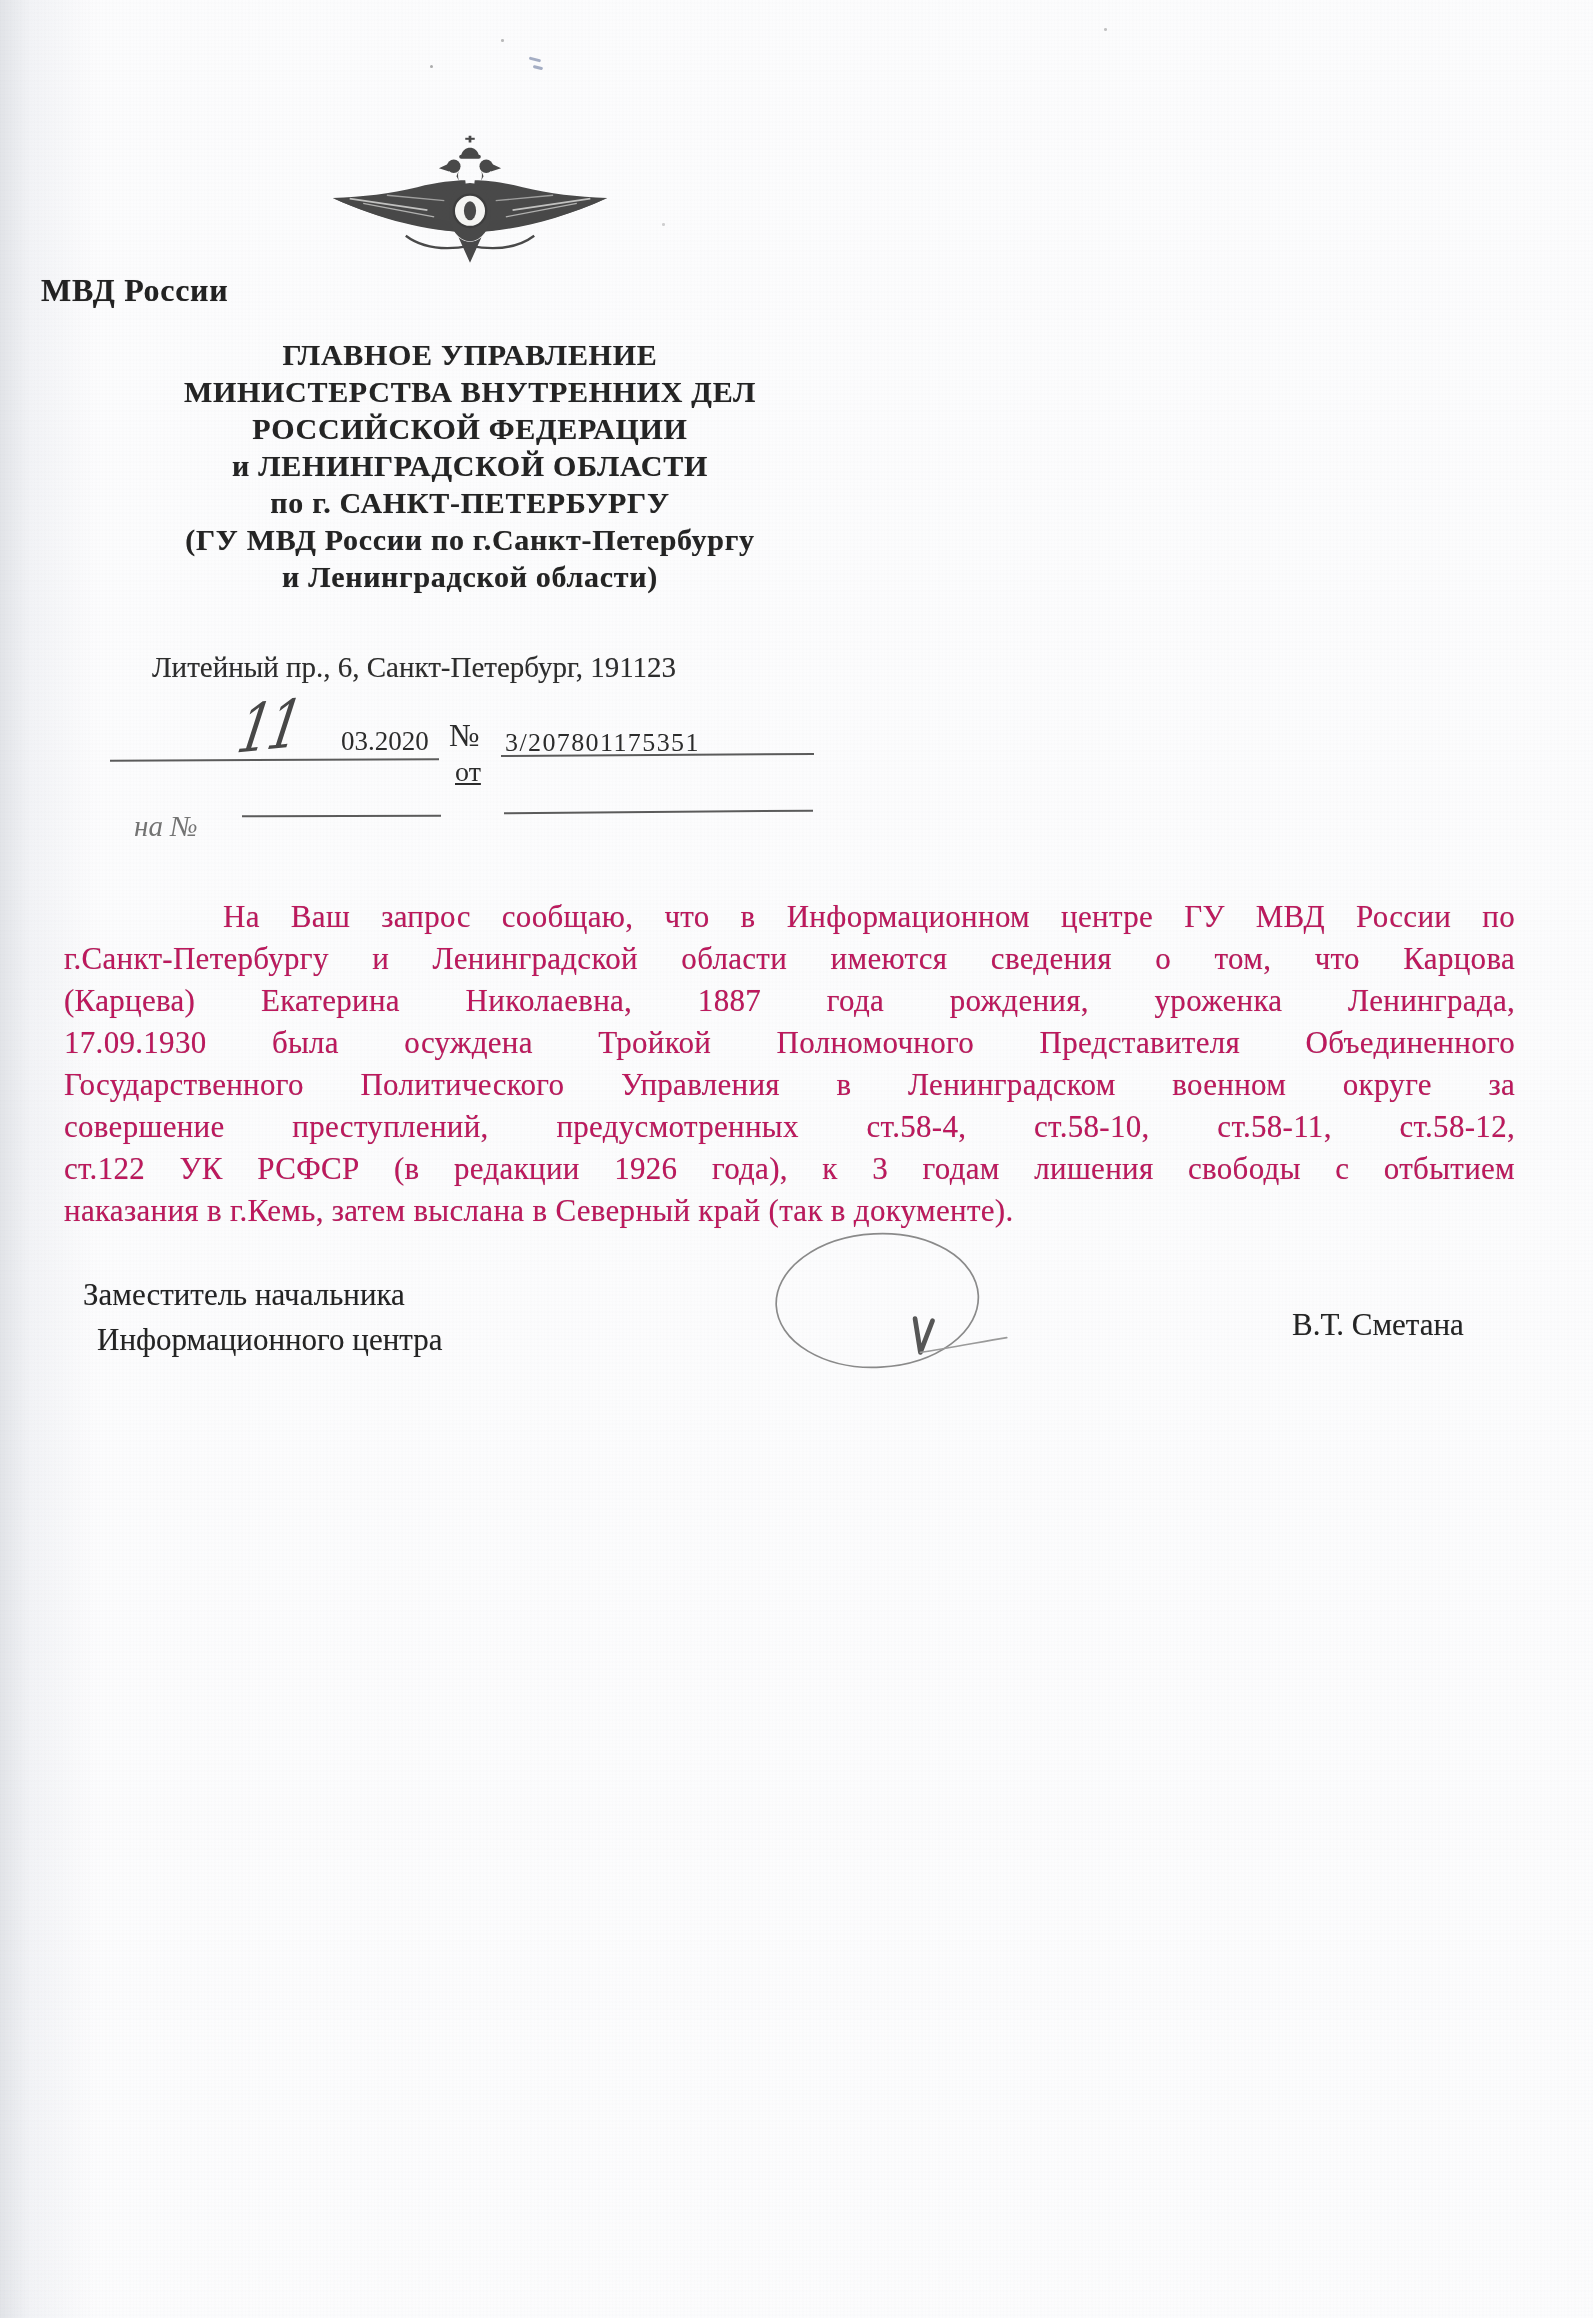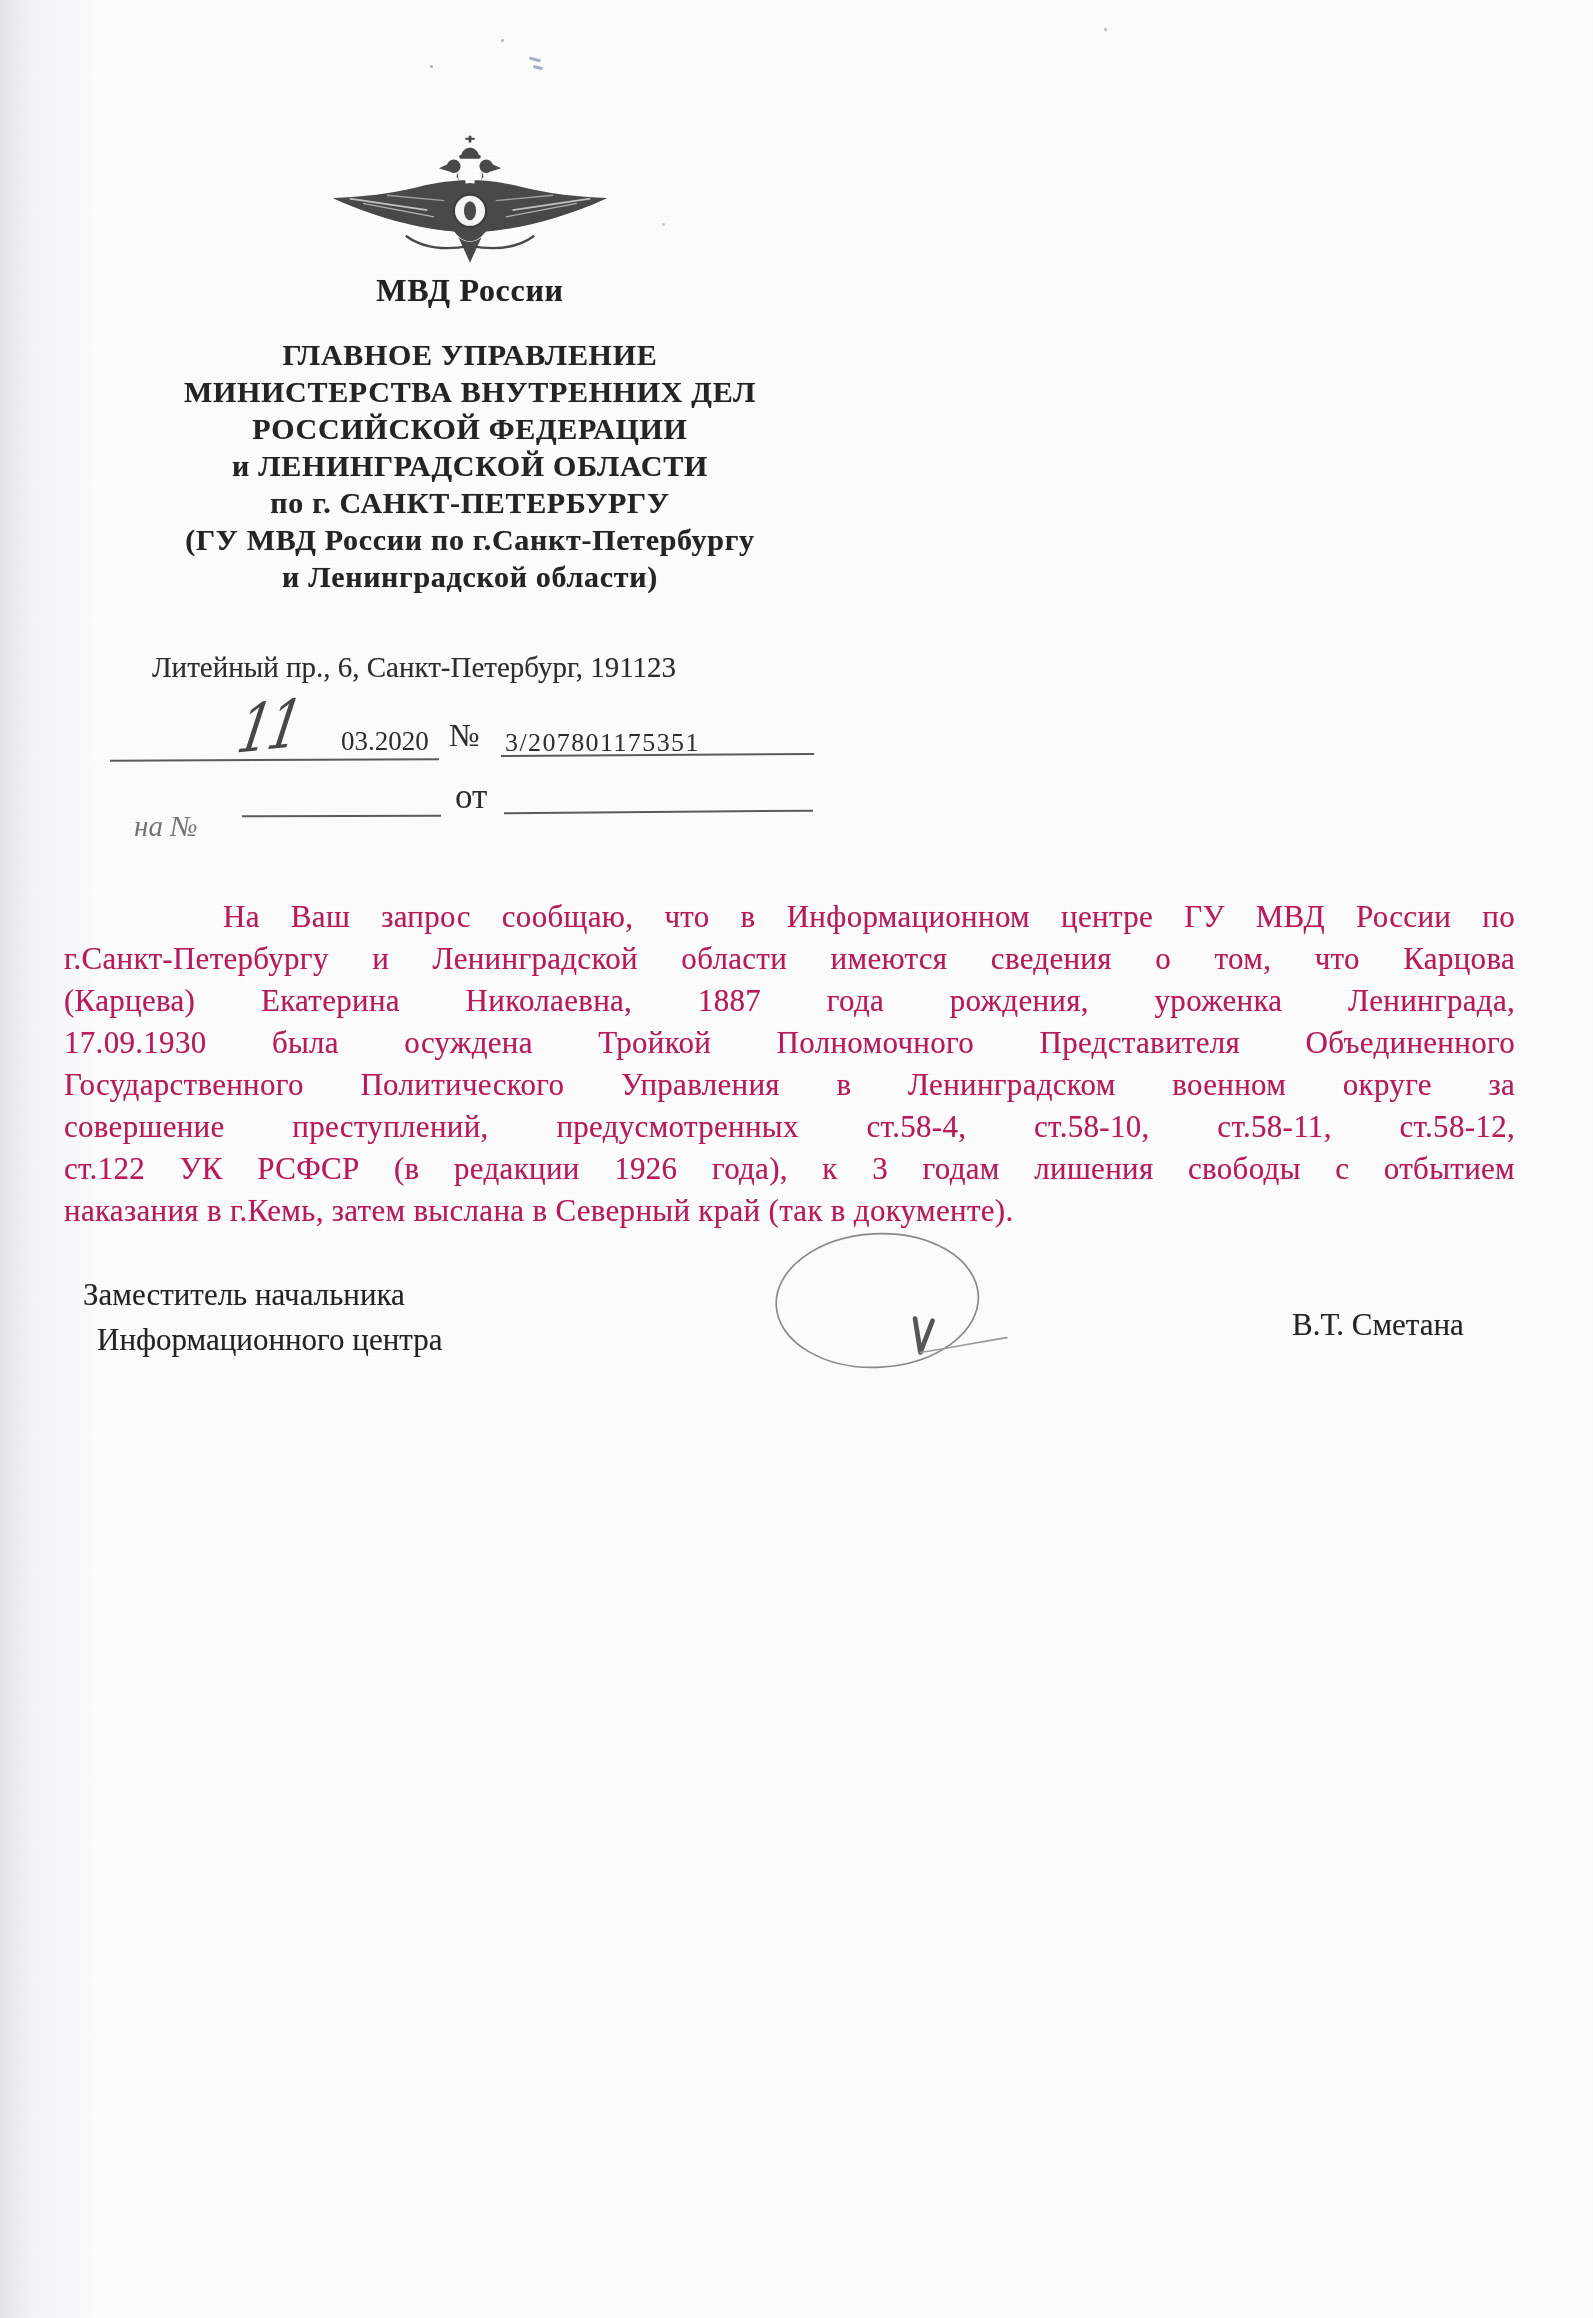--- a/index.html
+++ b/index.html
@@ -22,21 +22,21 @@
     background:repeating-linear-gradient(0deg,rgba(120,125,135,0.012) 0 1.4px,transparent 1.4px 3.4px),
                repeating-linear-gradient(90deg,rgba(120,125,135,0.012) 0 1.4px,transparent 1.4px 3.4px);
     pointer-events:none;
   }
   .emblem{
     position:absolute;left:326px;top:134px;width:288px;height:136px;
     filter:blur(0.3px);opacity:.92;
   }
   .org-short{
     position:absolute;left:41px;top:272px;width:858px;
-    text-align:center;font-weight:bold;font-size:32px;letter-spacing:0.7px;
+    text-align:left;font-weight:bold;font-size:32px;letter-spacing:0.7px;
     color:#222;text-shadow:0 0 0.7px rgba(0,0,0,.35);
   }
   .org-block{
     position:absolute;left:41px;top:336px;width:858px;
     text-align:center;font-weight:bold;font-size:30px;line-height:37px;
     letter-spacing:0.7px;color:#242424;text-shadow:0 0 0.7px rgba(0,0,0,.4);
   }
   .address{
     position:absolute;left:76px;top:651px;width:676px;
     text-align:center;font-size:29px;color:#2d2d2d;
@@ -45,21 +45,21 @@
   .hand-day{
     position:absolute;left:232px;top:693px;
     font-family:"DejaVu Serif",serif;font-style:italic;font-size:65px;
     color:#474747;transform:rotate(-6deg) skewX(-16deg) scaleX(.8);
     transform-origin:left bottom;letter-spacing:-4px;
   }
   .ref-date{position:absolute;left:341px;top:726px;font-size:27px;color:#2c2c2c;}
   .ref-no-sign{position:absolute;left:449px;top:717px;font-size:32px;color:#2c2c2c;}
   .ref-number{position:absolute;left:505px;top:728px;font-size:26px;letter-spacing:1.4px;color:#2c2c2c;}
   .reply-label{position:absolute;left:134px;top:810px;font-size:29px;color:#737373;font-style:italic;}
-  .from-label{position:absolute;left:455px;top:777px;font-size:35px;color:#2c2c2c;}
+  .from-label{position:absolute;left:455px;top:756px;font-size:28px;color:#2c2c2c;text-decoration:underline;}
   .rule{position:absolute;height:2px;background:#3e3e3e;opacity:.85;}
   .rule-a{left:110px;top:759px;width:329px;transform:rotate(-.3deg);}
   .rule-b{left:501px;top:754px;width:313px;transform:rotate(-.4deg);}
   .rule-c{left:242px;top:815px;width:199px;transform:rotate(-.2deg);}
   .rule-d{left:504px;top:811px;width:309px;transform:rotate(-.5deg);}
   .body-text{
     position:absolute;left:64px;top:896px;width:1451px;
     font-size:31px;line-height:42px;color:#be185d;
     letter-spacing:0.3px;text-shadow:0 0 0.7px rgba(0,0,0,.35);
   }

